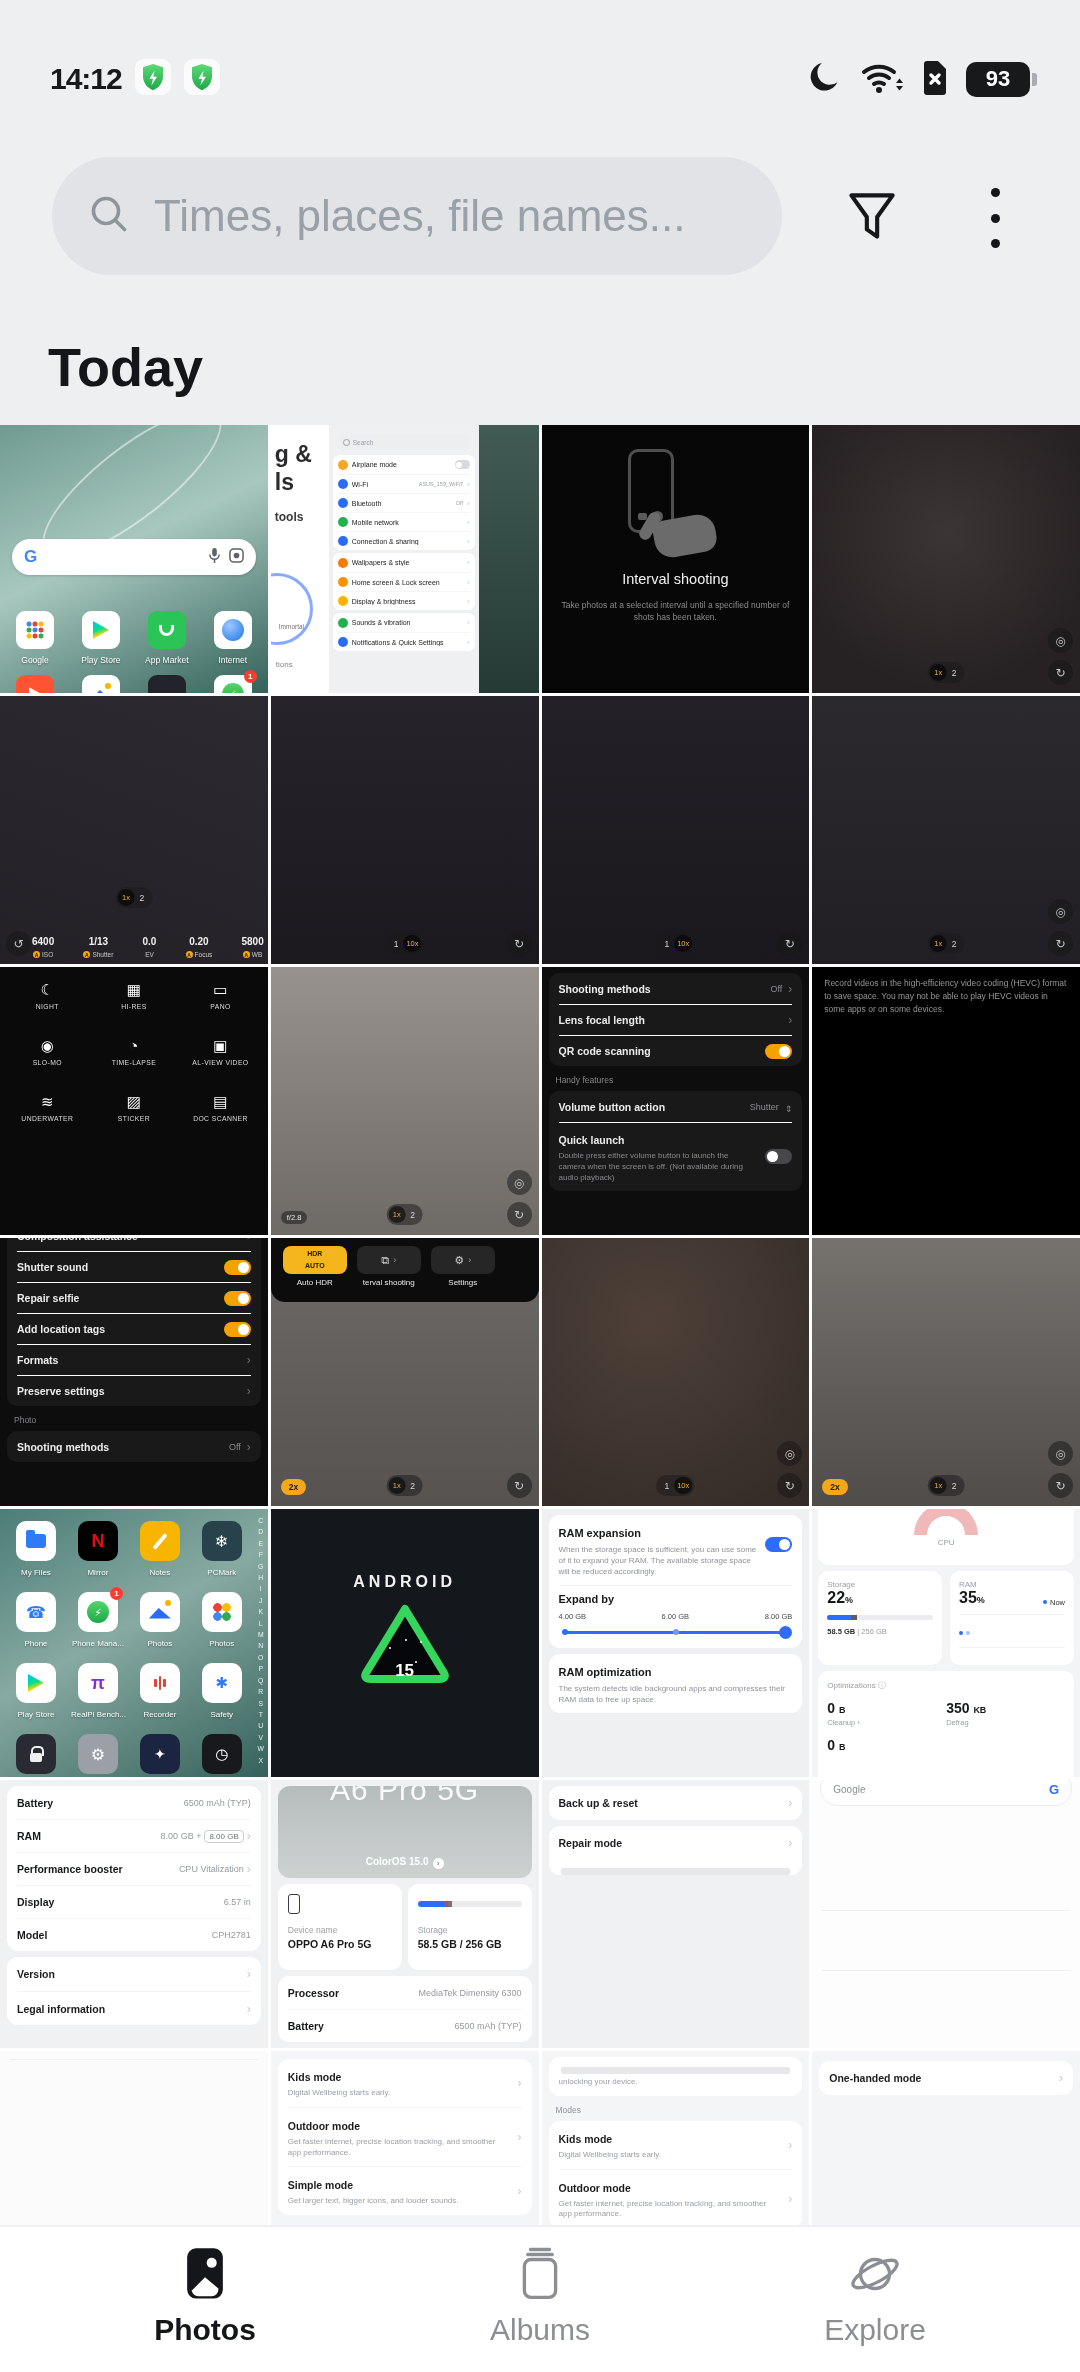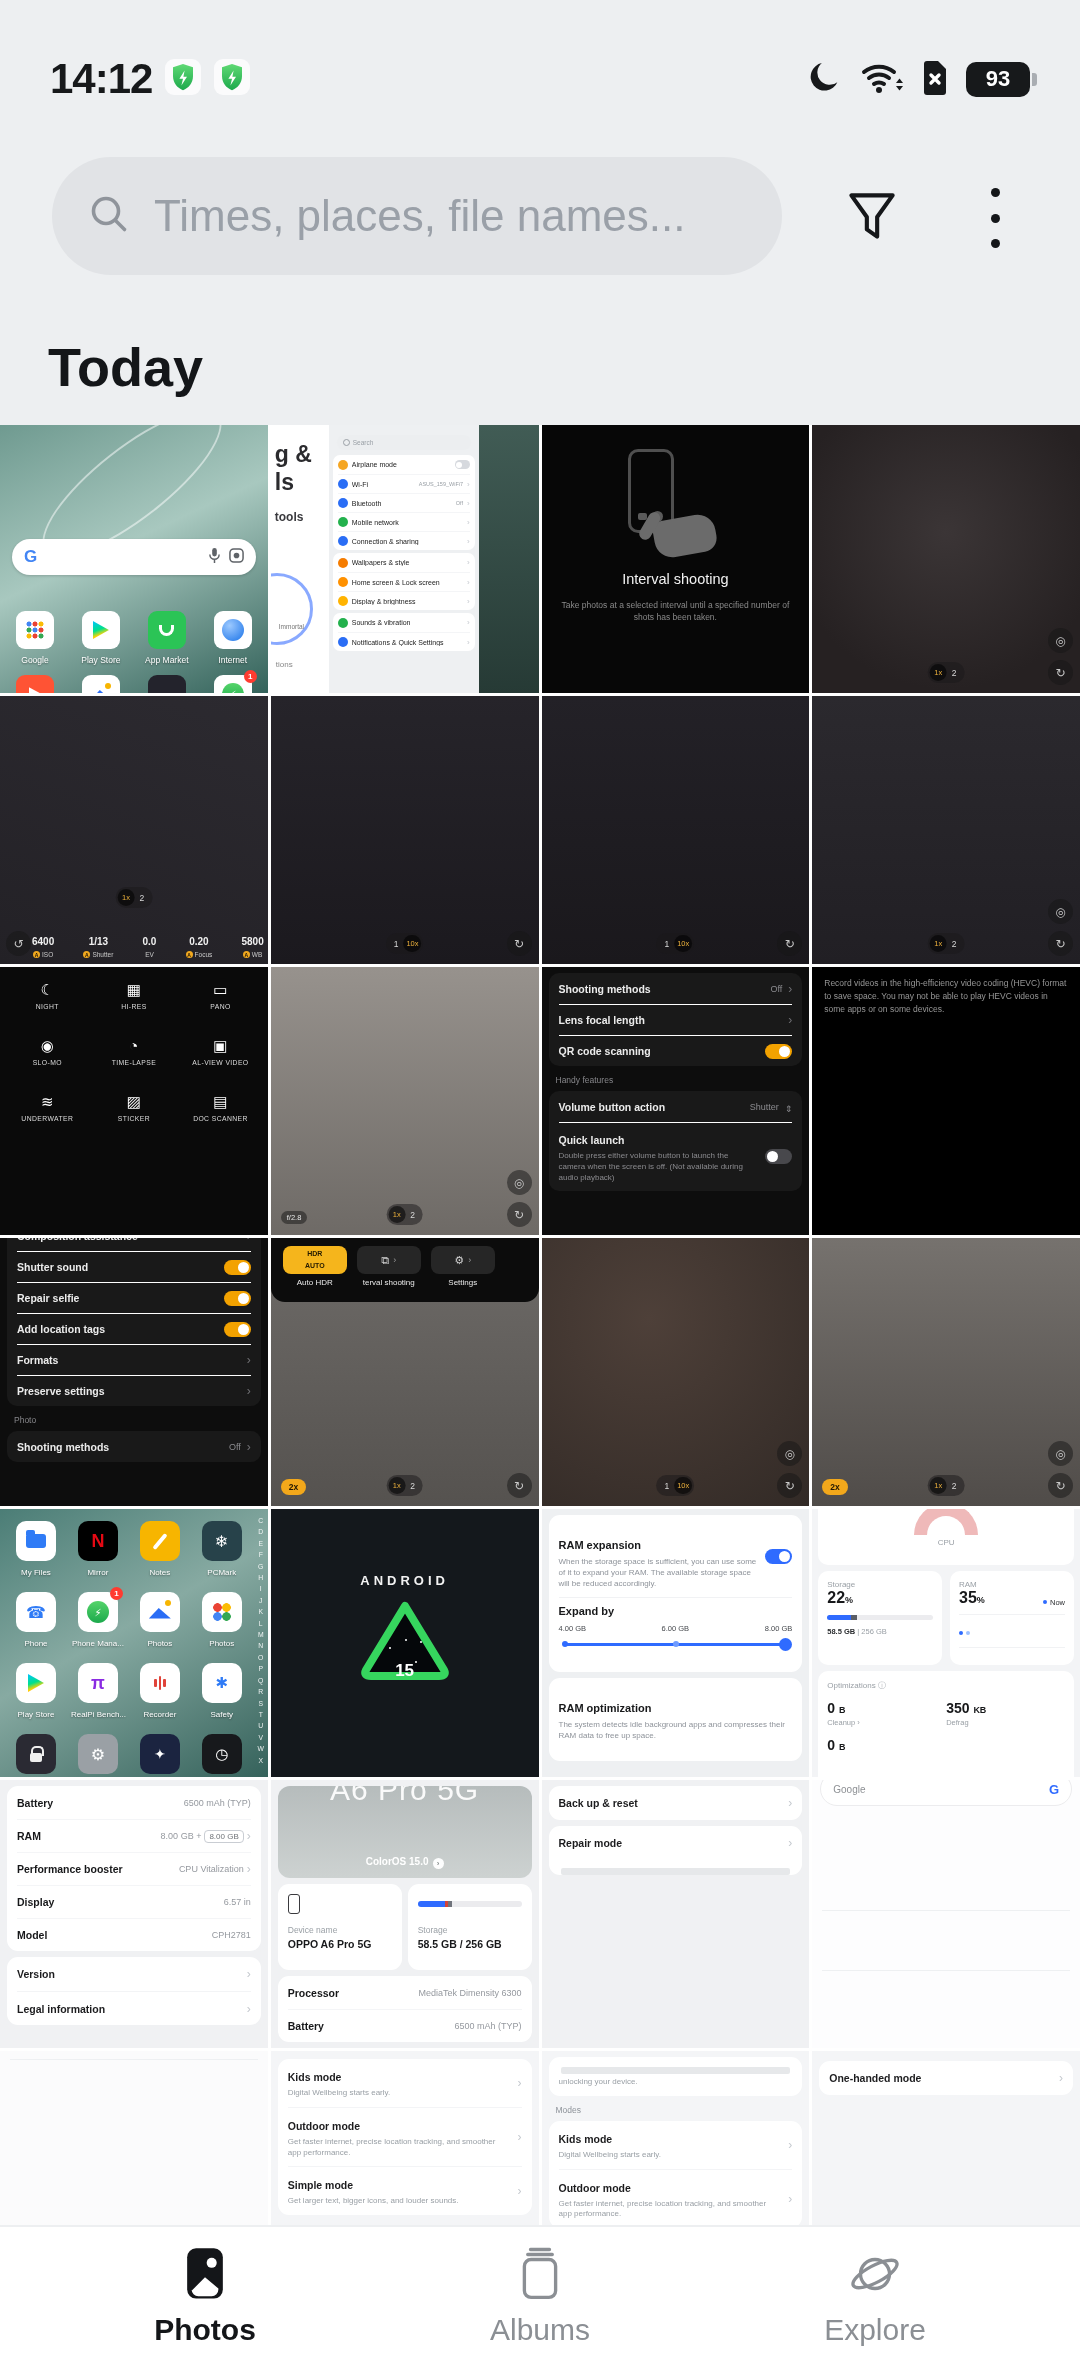--- a/index.html
+++ b/index.html
@@ -2,21 +2,21 @@
 <html><head>
 <meta charset="utf-8">
 <style>
   *{margin:0;padding:0;box-sizing:border-box}
   html,body{width:1080px;height:2372px;overflow:hidden}
   body{font-family:"Liberation Sans","DejaVu Sans",sans-serif;background:#edeff1}
   #screen{position:relative;width:1080px;height:2372px;overflow:hidden;background:#edeff1}
 
   
   .status{position:absolute;top:30px;left:0;right:0;height:62px;display:flex;align-items:center;gap:13px;padding:0 50px}
-  .time{font-size:42px;font-weight:700;color:#17191b;letter-spacing:-1px}
+  .time{font-size:30px;font-weight:700;color:#17191b;letter-spacing:-1px}
   .sicons{margin-left:auto;display:flex;align-items:center;gap:16px}
   .batt{position:relative;width:64px;height:35px;border-radius:10px;background:#17191b;color:#fff;font-weight:700;font-size:22px;display:flex;align-items:center;justify-content:center}
   .batt::after{content:"";position:absolute;right:-7px;top:11px;width:5px;height:13px;background:#a9adb2;border-radius:0 3px 3px 0}
 
   
   .searchbar{position:absolute;top:139px;left:52px;width:730px;height:118px;border-radius:59px;background:#e1e3e6;display:flex;align-items:center;gap:22px;padding:0 34px}
   .searchbar input{flex:1;border:none;outline:none;background:transparent;font-size:44px;color:#26282b;font-family:inherit}
   .searchbar input::placeholder{color:#9aa0a8}
   .funnel{position:absolute;left:839px;top:166px;width:66px;height:66px}
   .kebab{position:absolute;left:975px;top:168px;width:40px;height:64px;display:flex;flex-direction:column;align-items:center;justify-content:space-between;padding:2px 0}
@@ -168,27 +168,27 @@
   .bars i{width:2.5px;background:#e0443a;border-radius:1px}
   .pin{width:18px;height:18px;background-image:
     radial-gradient(circle at 4.5px 4.5px,#ea4335 4px,transparent 4.6px),
     radial-gradient(circle at 13.5px 4.5px,#fbbc05 4px,transparent 4.6px),
     radial-gradient(circle at 4.5px 13.5px,#4285F4 4px,transparent 4.6px),
     radial-gradient(circle at 13.5px 13.5px,#34a853 4px,transparent 4.6px)}
   .lock{width:12px;height:9px;background:#efefef;border-radius:2px;position:relative;margin-top:6px}
   .lock::before{content:"";position:absolute;top:-7px;left:1.5px;width:9px;height:8px;border:2px solid #efefef;border-bottom:none;border-radius:5px 5px 0 0}
 
   
-  .andr{letter-spacing:4px;font-size:13px;font-weight:700;color:#f2f2f2;text-align:center;margin-top:64px}
+  .andr{letter-spacing:4px;font-size:16px;font-weight:700;color:#f2f2f2;text-align:center;margin-top:64px}
   .tri{display:block;margin:10px auto 0}
   .v15{position:absolute;left:50%;top:152px;transform:translateX(-50%);color:#fff;font-weight:700;font-size:17px}
   .stars{position:absolute;left:50%;top:130px;width:2px;height:2px;background:#fff;border-radius:50%;box-shadow:-16px 8px 0 #fff,15px 2px 0 #fff,-6px 26px 0 #fff,10px 22px 0 #fff}
 
   
-  .rc{background:#fff;border-radius:11px;margin:6px 7px;padding:20px 10px}
+  .rc{background:#fff;border-radius:11px;margin:6px 7px;padding:8px 10px}
   .rt{font-size:11px;font-weight:700;color:#17181a}
   .rd{font-size:8px;color:#8e939a;line-height:1.4;margin-top:3px}
   .rx{display:flex;align-items:flex-start;gap:8px}
   .rx .tx{flex:1}
   .gticks{display:flex;justify-content:space-between;font-size:7.5px;color:#45484d;margin-top:7px}
   .slider{position:relative;height:16px;margin-top:3px}
   .slider .track{position:absolute;left:4px;right:6px;top:7px;height:3px;background:#2f6bff;border-radius:2px}
   .slider .d1{position:absolute;left:3px;top:5.5px;width:6px;height:6px;border-radius:50%;background:#2f6bff}
   .slider .d2{position:absolute;left:49%;top:5.5px;width:6px;height:6px;border-radius:50%;background:#6f9bff}
   .slider .knob{position:absolute;right:0;top:2px;width:13px;height:13px;border-radius:50%;background:#2f6bff}

